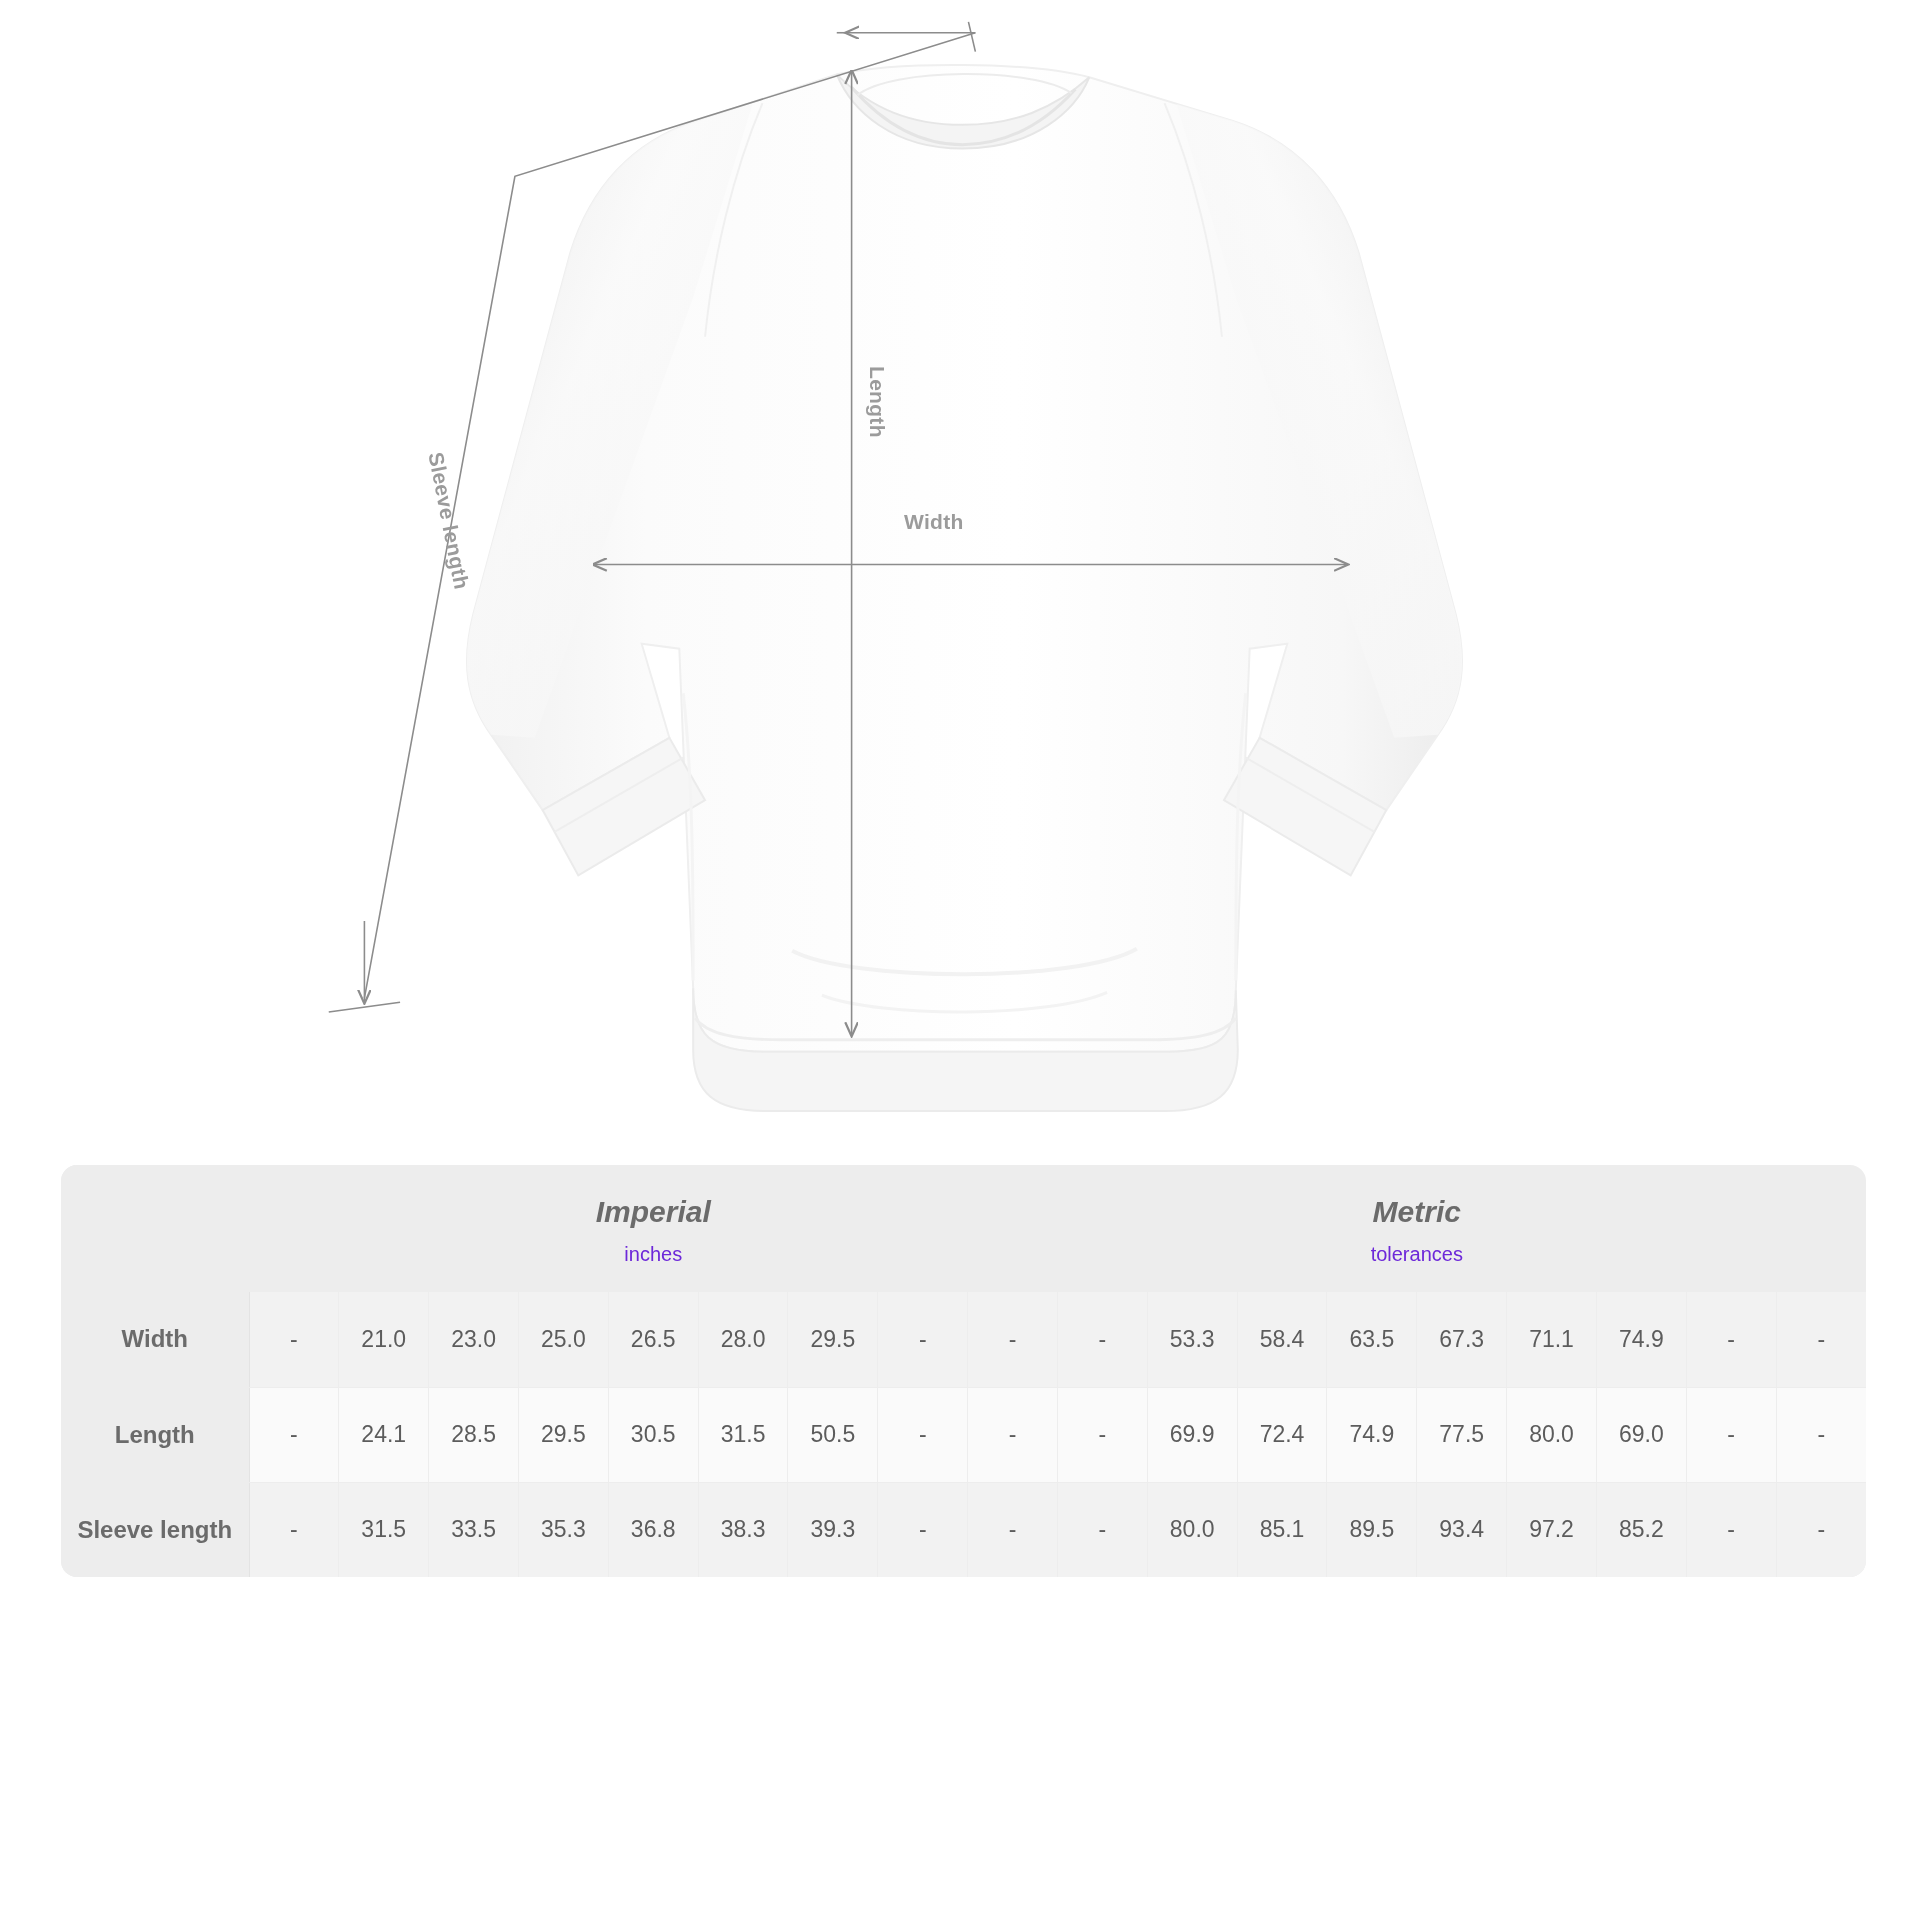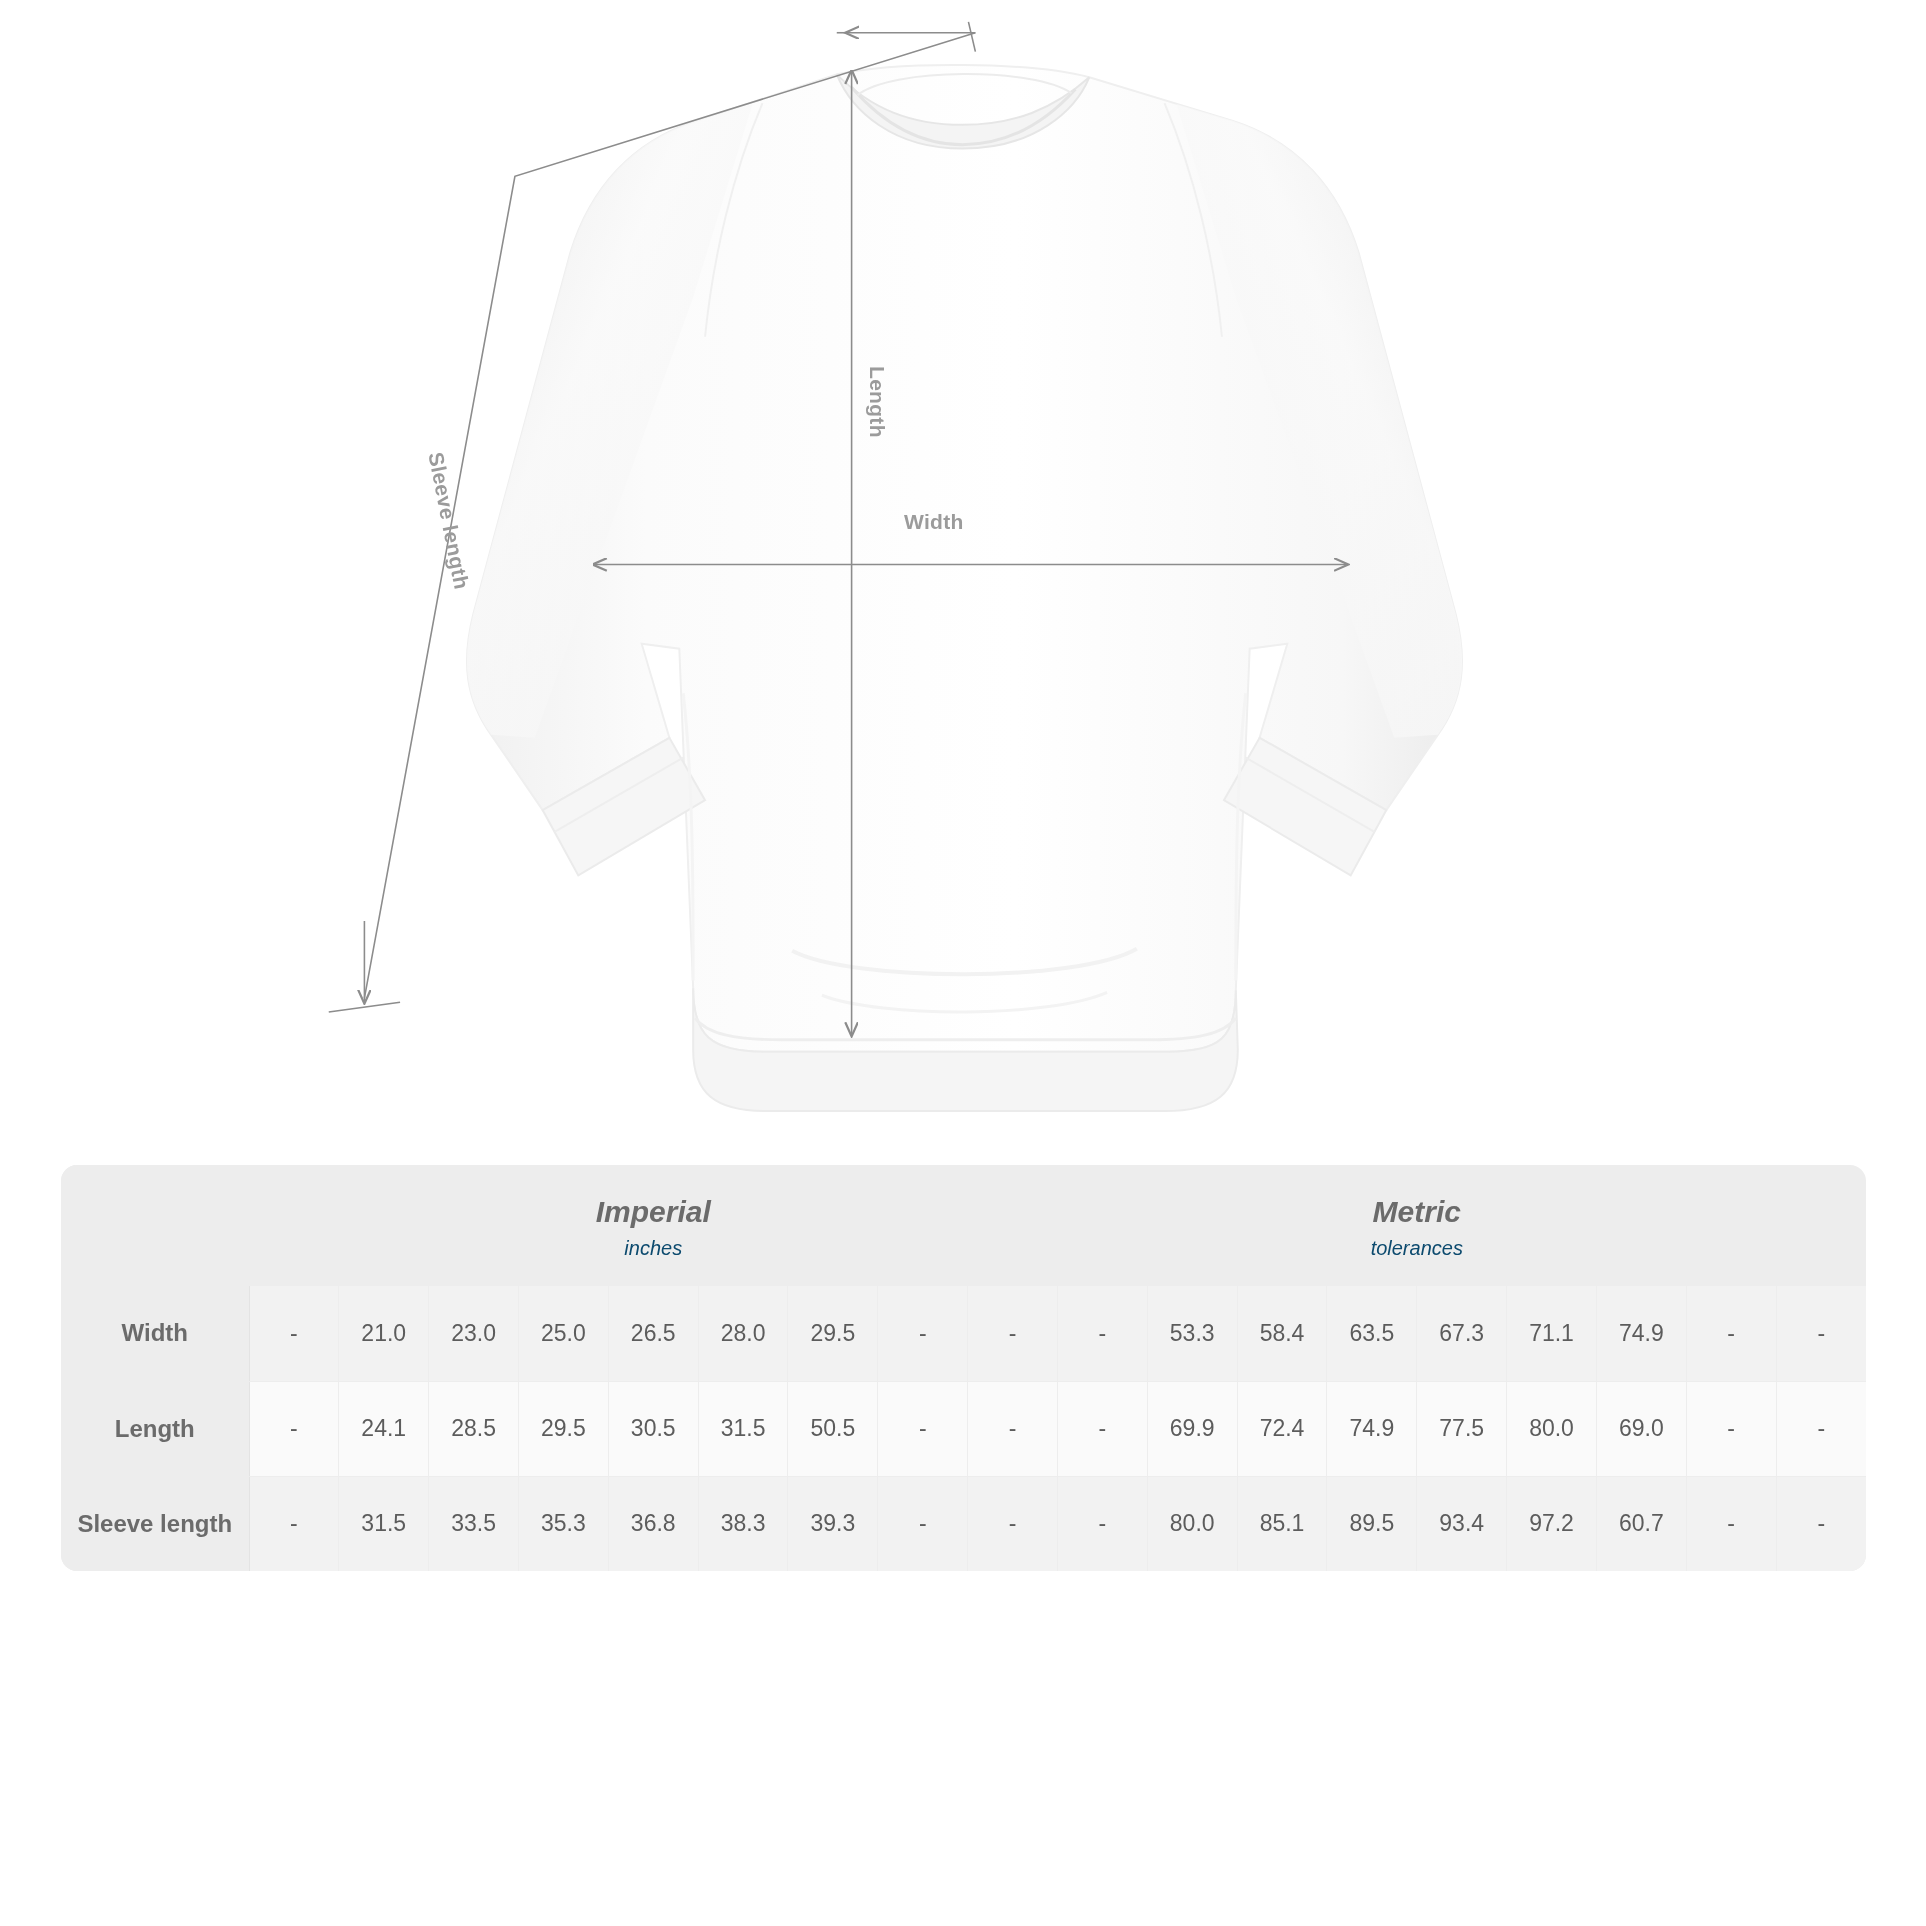--- a/index.html
+++ b/index.html
@@ -84,23 +84,22 @@
     border: none;
   }
   .unit-name {
     font-size: 30px;
     font-weight: bold;
     font-style: italic;
     color: #6b6b6b;
   }
   .unit-sub {
     font-size: 20px;
-    font-style: italic;
-    color: #0c4a6e;
-    margin-top: 8px;
+    color: #6d28d9;
+    margin-top: 14px;
   }
 
   .head-row td {
     background: #fafafa;
     color: #6b6b6b;
     font-weight: bold;
     font-size: 23px;
     height: 95px;
     border-right: 1px solid #ededed;
     border-bottom: 1px solid #ededed;
@@ -319,21 +318,21 @@
           <td>38.3</td>
           <td>39.3</td>
           <td>-</td>
           <td>-</td>
           <td>-</td>
           <td>80.0</td>
           <td>85.1</td>
           <td>89.5</td>
           <td>93.4</td>
           <td>97.2</td>
-          <td>60.7</td>
+          <td>85.2</td>
           <td>-</td>
           <td>-</td>
         </tr>
       </tbody>
     </table>
   </div>
 
 </div>
 
 

